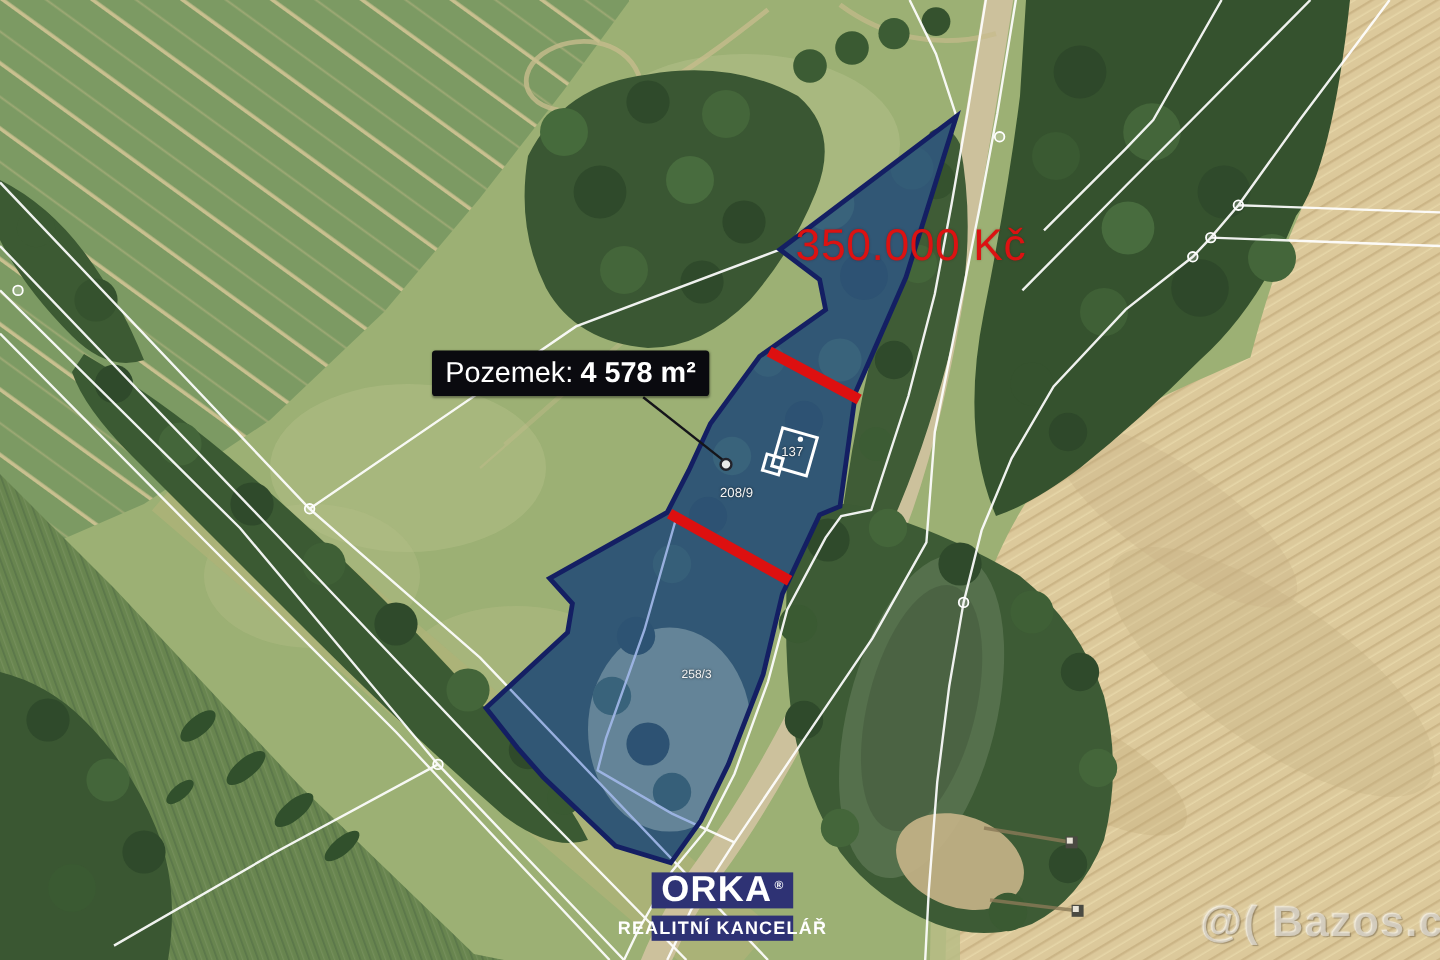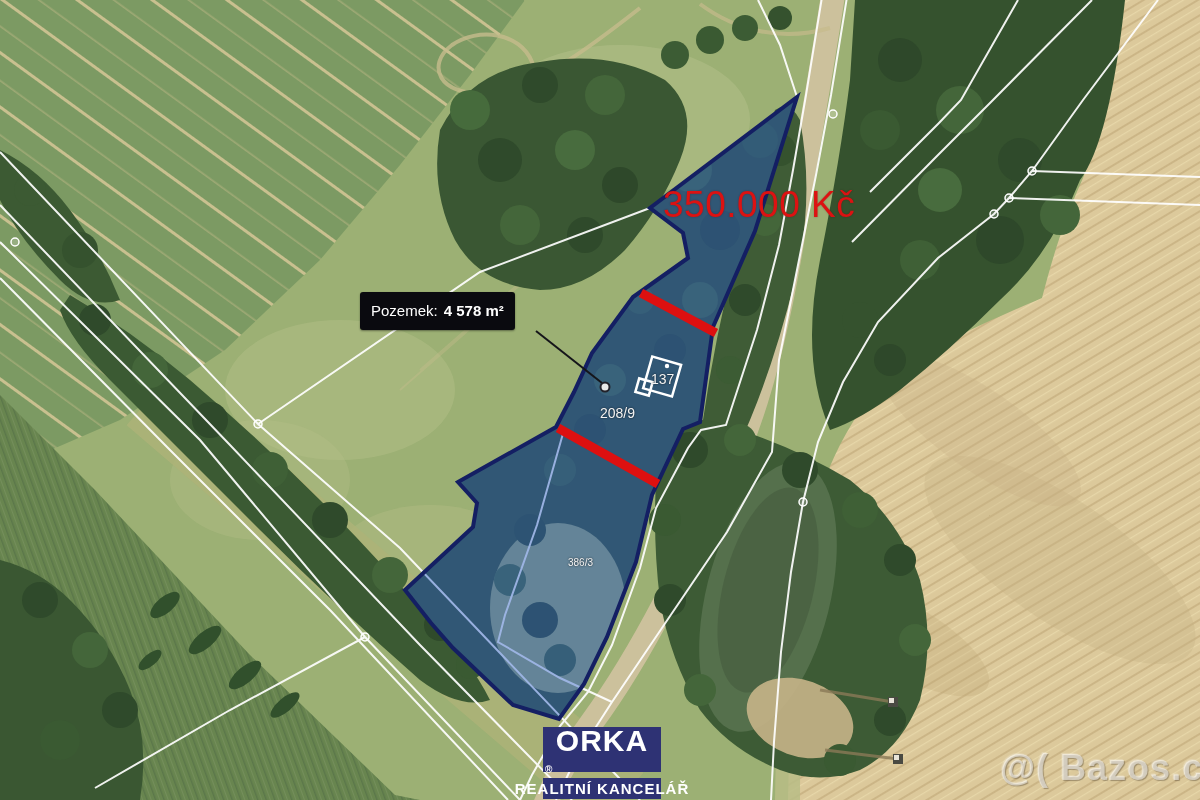--- a/index.html
+++ b/index.html
@@ -12,34 +12,34 @@
   body{width:1200px;height:800px;overflow:hidden;font-family:"Liberation Sans",sans-serif;background:#9cb074;}
   .stage{position:relative;width:1200px;height:800px;overflow:hidden;}
   .map-svg{position:absolute;left:0;top:0;width:1200px;height:800px;display:block;}
 
   .price{position:absolute;color:var(--c-price_red);font-weight:400;font-size:37px;
          letter-spacing:0.5px;white-space:nowrap;text-shadow:0 0 2px rgba(70,0,0,.30);}
   .price-north{left:663px;top:184px;}
   .price-middle{left:578px;top:389px;}
   .price-south{left:420px;top:572px;}
 
-  .pnum{position:absolute;color:#f4f4f4;font-size:14px;white-space:nowrap;
+  .pnum{position:absolute;color:#f4f4f4;font-size:11px;white-space:nowrap;
         text-shadow:0 0 2px rgba(0,0,0,.8);}
   .pnum-building{left:651px;top:371px;}
   .pnum-middle{left:600px;top:405px;text-align:center;}
   .pnum-south{left:568px;top:557px;font-size:10px;}
 
   .area-label{position:absolute;left:360px;top:292px;height:38px;line-height:38px;
-        background:var(--c-label_bg);color:var(--c-label_text);font-size:15px;
+        background:var(--c-label_bg);color:var(--c-label_text);font-size:24px;
         padding:0 11px;border-radius:3px;white-space:nowrap;box-shadow:0 1px 2px rgba(0,0,0,.4);}
   .area-label .val{font-weight:700;margin-left:6px;}
 
   .logo{position:absolute;left:543px;top:727px;width:118px;}
-  .logo-main{background:var(--c-brand_navy);height:45px;display:flex;align-items:center;
-        justify-content:center;color:#fff;font-weight:700;font-size:30px;letter-spacing:1px;flex-direction:column;}
+  .logo-main{background:var(--c-brand_navy);height:30px;display:flex;align-items:center;
+        justify-content:center;color:#fff;font-weight:700;font-size:30px;letter-spacing:1px;}
   .logo-main .reg{font-size:10px;font-weight:700;align-self:flex-start;margin-top:6px;margin-left:2px;letter-spacing:0;}
   .logo-sub{background:var(--c-brand_navy);height:21px;margin-top:6px;display:flex;align-items:center;
         justify-content:center;color:#fff;font-weight:700;font-size:15px;letter-spacing:1px;white-space:nowrap;}
 
   .watermark{position:absolute;left:1000px;top:747px;font-size:36px;font-weight:700;
         color:rgba(255,255,255,0.52);letter-spacing:1px;white-space:nowrap;
         text-shadow:1px 1px 1px rgba(110,95,70,0.55), -1px -1px 1px rgba(255,255,255,0.25);}
 </style>
 </head>
 <body>
@@ -234,21 +234,21 @@
     </g>
 
     <g stroke="#fff" stroke-width="2.5" fill="none">
       <rect x="-15" y="-17" width="30" height="33" transform="translate(662 377) rotate(16)"></rect>
       <rect x="-7" y="-7" width="14" height="14" transform="translate(644 387) rotate(16)"></rect>
       <circle cx="667" cy="366" r="2.2" fill="#fff" stroke="none"></circle>
     </g>
   </svg>
 
   <div class="pnum pnum-middle">208/9</div>
-  <div class="pnum pnum-south">386/3</div>
+  <div class="pnum pnum-south">258/3</div>
   <div class="pnum pnum-building">137</div>
 
   <div class="price price-north">350.000 Kč</div>
 
   <div class="area-label">
     <span>Pozemek:</span><span class="val">4 578 m²</span>
   </div>
 
   <div class="logo">
     <div class="logo-main">

